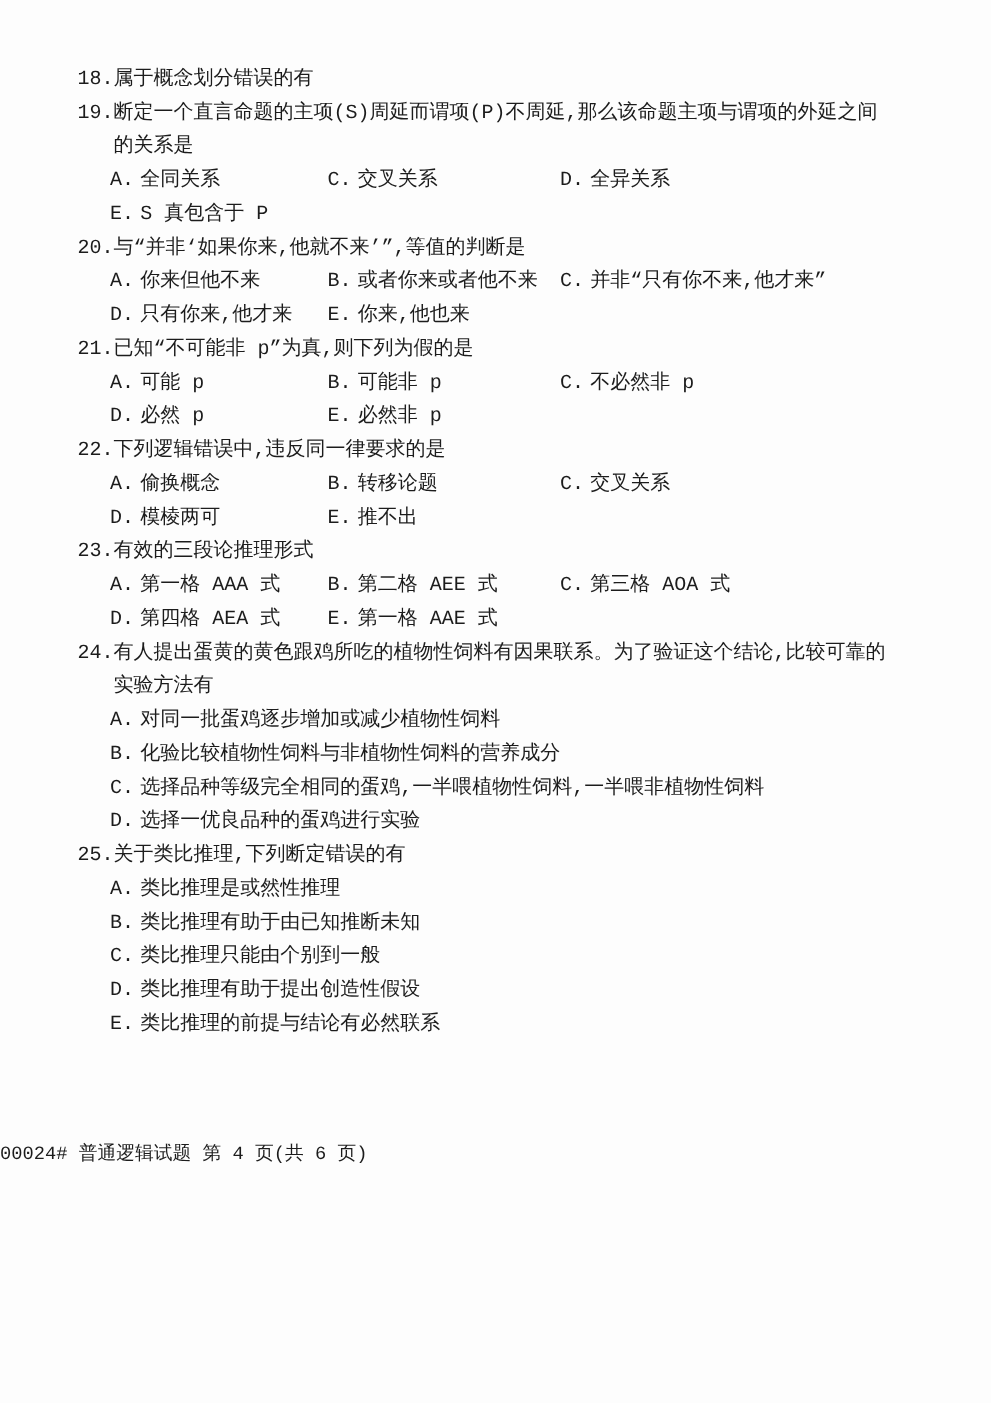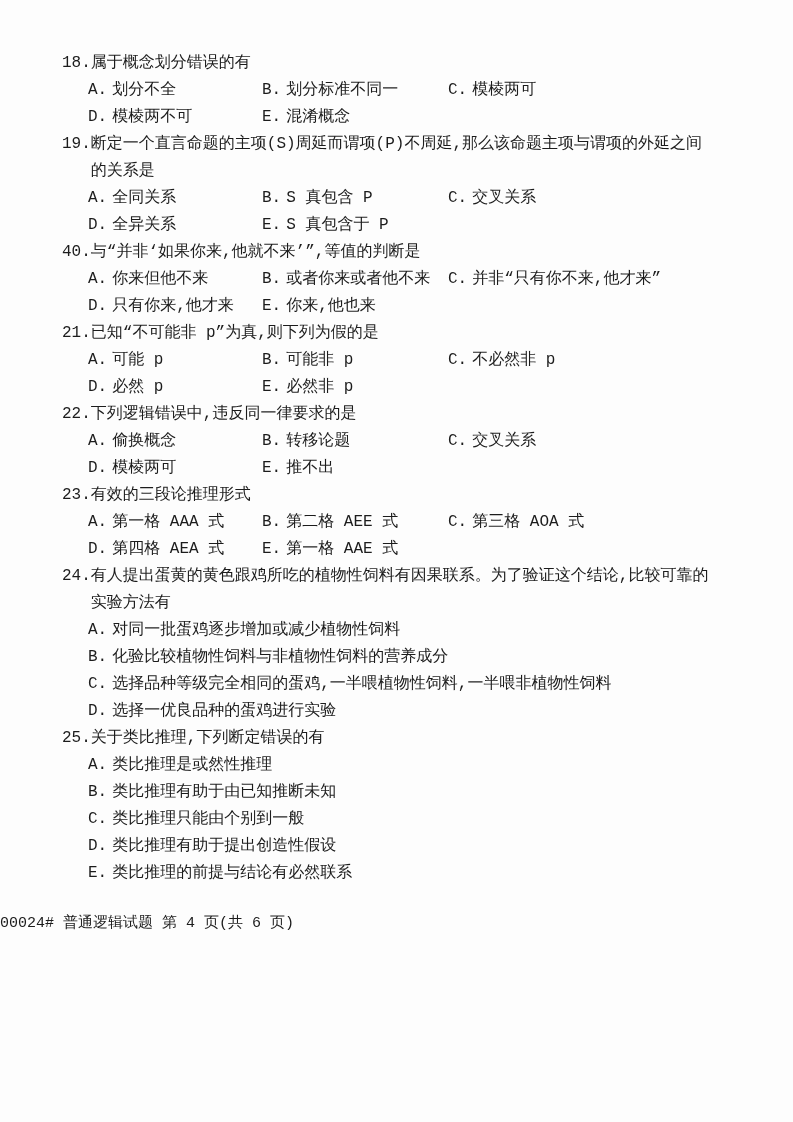--- a/index.html
+++ b/index.html
@@ -72,49 +72,41 @@
 <div class="page">
   <div class="content">
 
     <div class="q">
       <div class="stem-row">
         <span class="q-num">18.</span>
         <div class="stem">
           <div class="stem-line">属于概念划分错误的有</div>
         </div>
       </div>
-      <div class="opt-grid">
-        <div class="opt"><span class="ol">A.</span><span>划分不全</span></div>
-        <div class="opt"><span class="ol">B.</span><span>划分标准不同一</span></div>
-        <div class="opt"><span class="ol">C.</span><span>模棱两可</span></div>
-        <div class="opt"><span class="ol">D.</span><span>模棱两不可</span></div>
-        <div class="opt"><span class="ol">E.</span><span>混淆概念</span></div>
-      </div>
     </div>
 
     <div class="q">
       <div class="stem-row">
         <span class="q-num">19.</span>
         <div class="stem">
           <div class="stem-line">断定一个直言命题的主项(S)周延而谓项(P)不周延,那么该命题主项与谓项的外延之间</div>
           <div class="stem-line">的关系是</div>
         </div>
       </div>
       <div class="opt-grid">
         <div class="opt"><span class="ol">A.</span><span>全同关系</span></div>
-        <div class="opt"><span class="ol">B.</span><span>S 真包含 P</span></div>
         <div class="opt"><span class="ol">C.</span><span>交叉关系</span></div>
         <div class="opt"><span class="ol">D.</span><span>全异关系</span></div>
         <div class="opt"><span class="ol">E.</span><span>S 真包含于 P</span></div>
       </div>
     </div>
 
     <div class="q">
       <div class="stem-row">
-        <span class="q-num">40.</span>
+        <span class="q-num">20.</span>
         <div class="stem">
           <div class="stem-line">与“并非‘如果你来,他就不来’”,等值的判断是</div>
         </div>
       </div>
       <div class="opt-grid">
         <div class="opt"><span class="ol">A.</span><span>你来但他不来</span></div>
         <div class="opt"><span class="ol">B.</span><span>或者你来或者他不来</span></div>
         <div class="opt"><span class="ol">C.</span><span>并非“只有你不来,他才来”</span></div>
         <div class="opt"><span class="ol">D.</span><span>只有你来,他才来</span></div>
         <div class="opt"><span class="ol">E.</span><span>你来,他也来</span></div>

